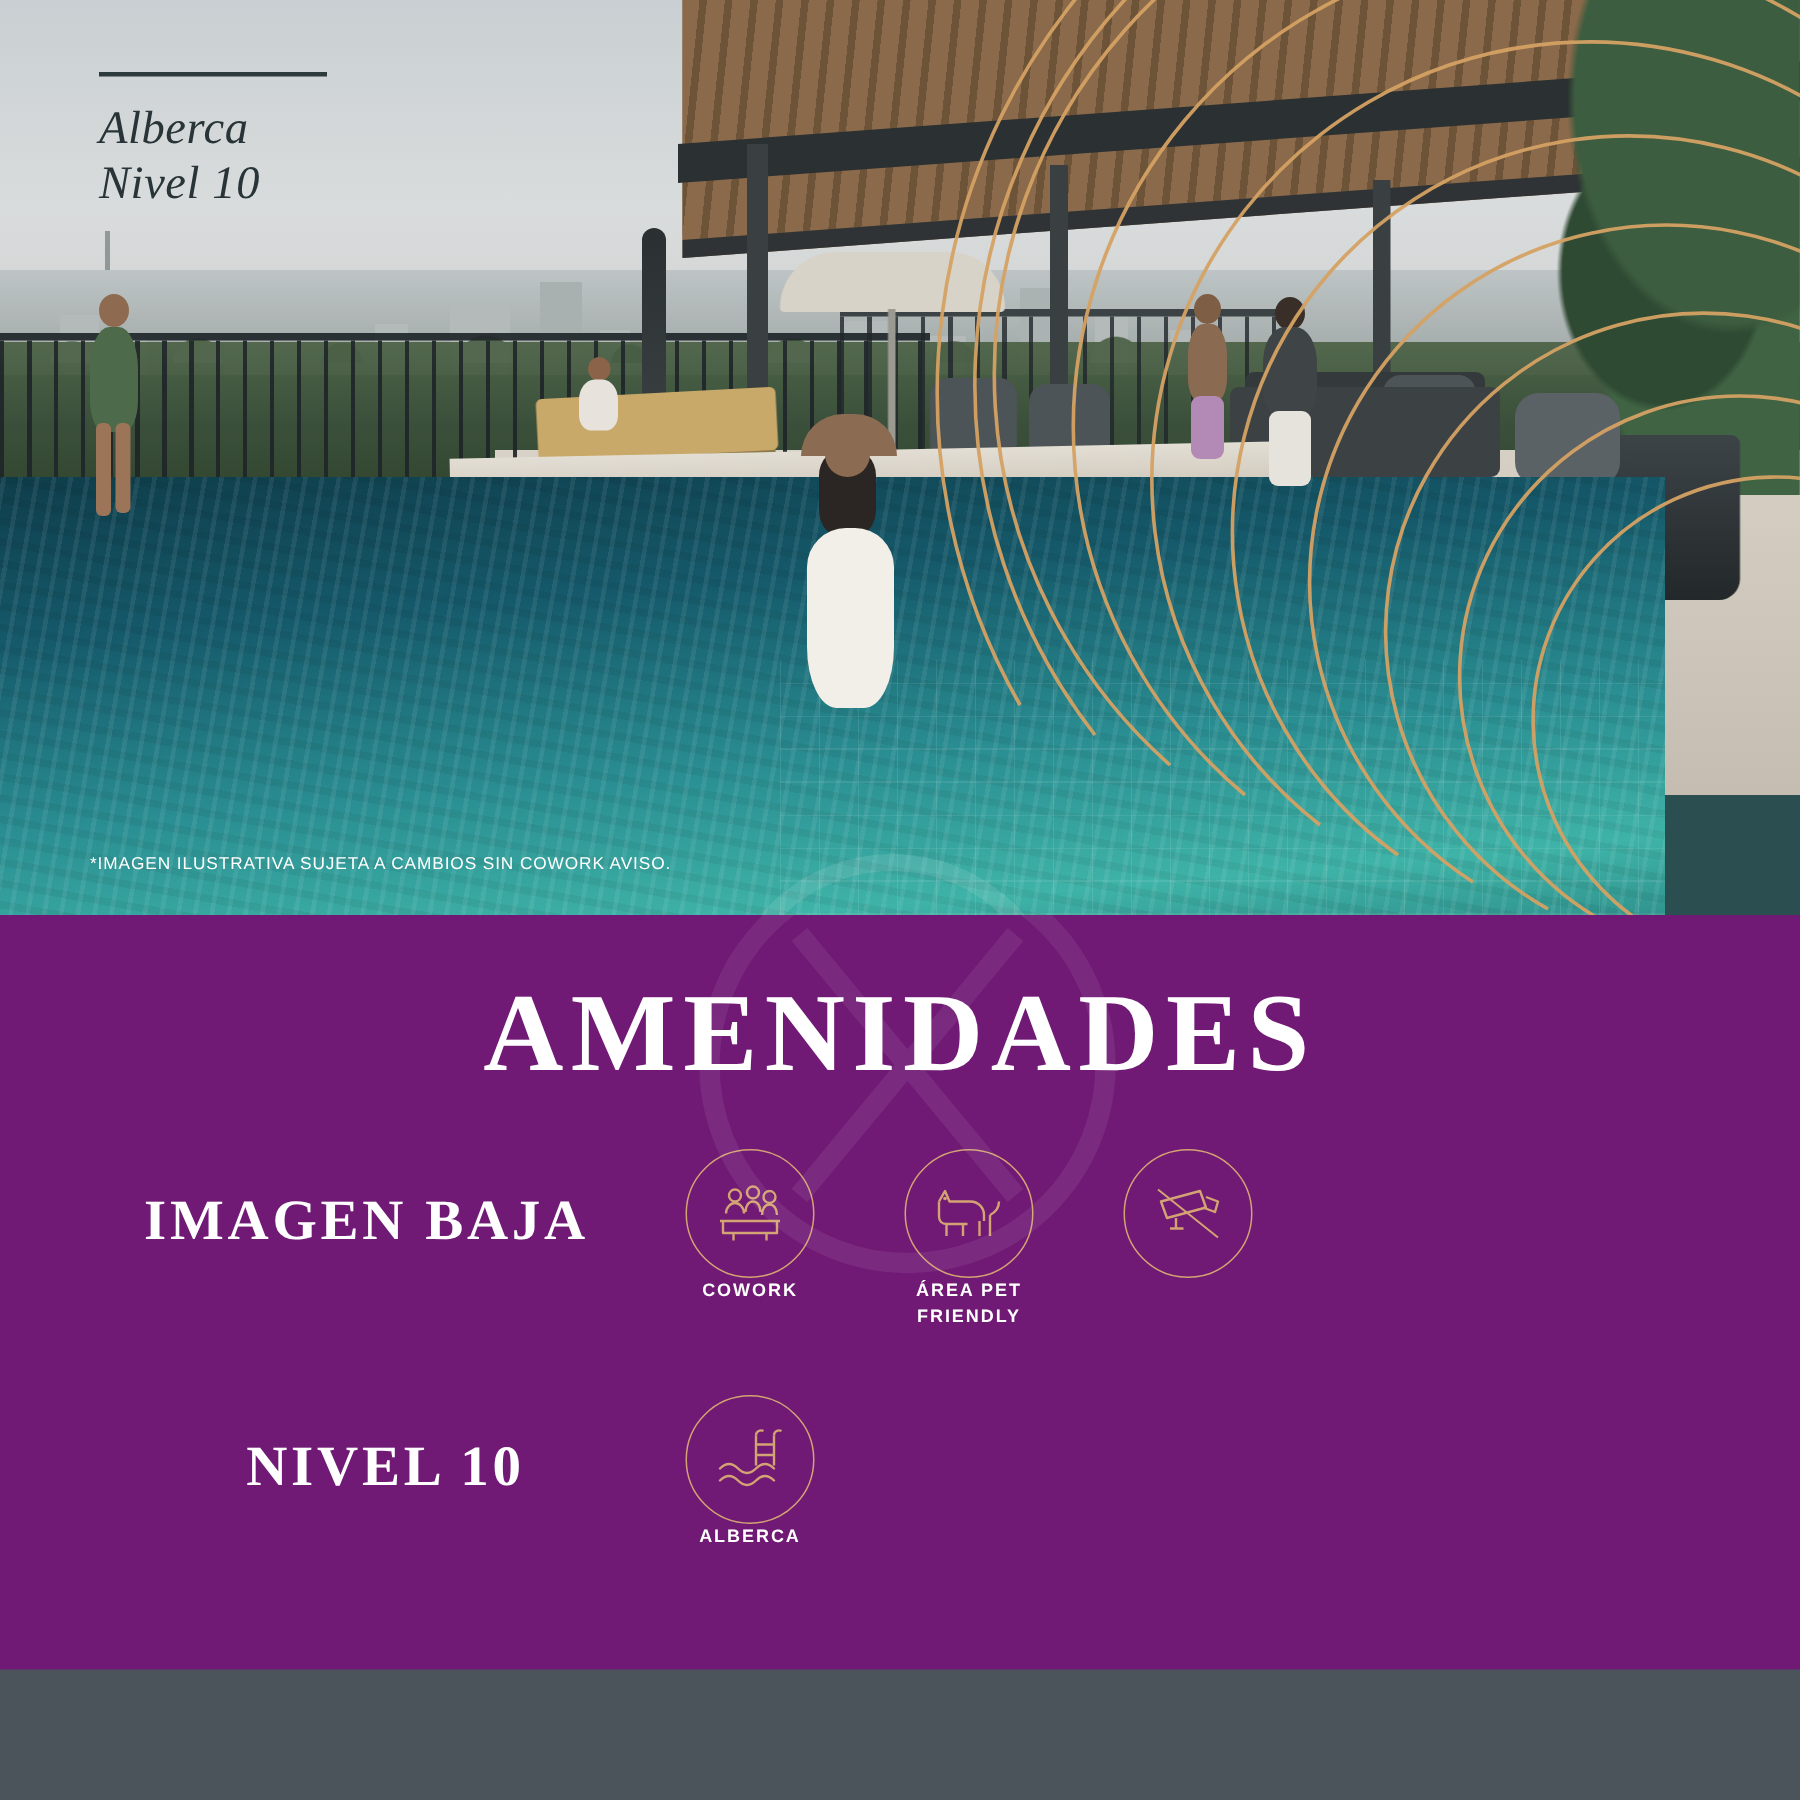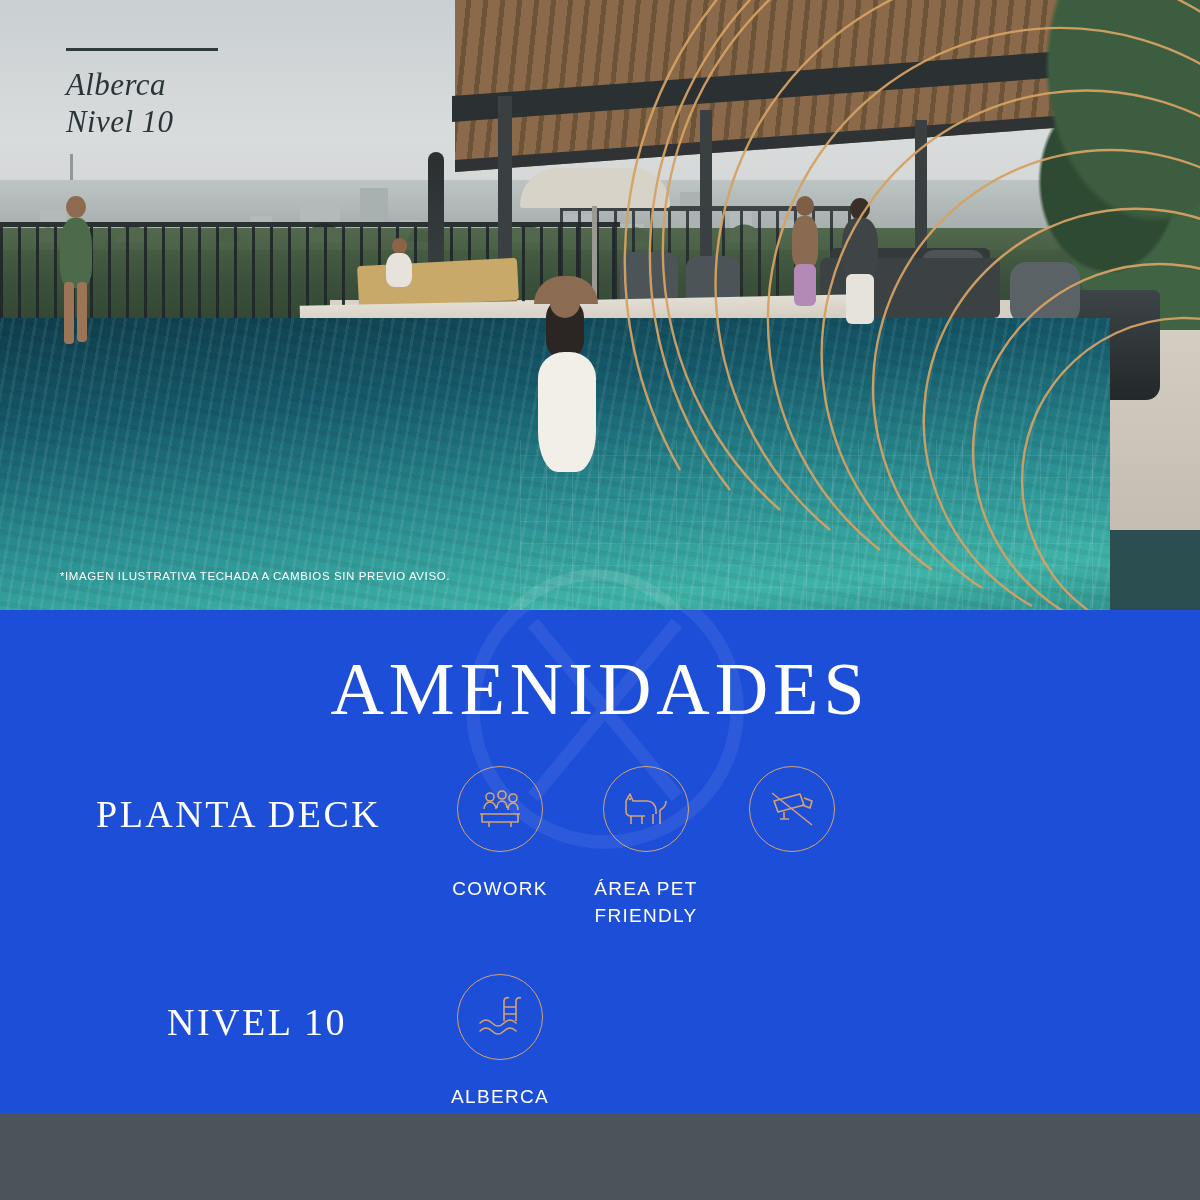--- a/index.html
+++ b/index.html
@@ -258,22 +258,23 @@
     color: #283437;
     line-height: 1.18;
     letter-spacing: .4px;
   }
 
   
   .panel {
     position: relative;
     width: 1200px;
     height: 503px;
-    background: #1d4ed8;
+    background: #701a75;
     overflow: hidden;
+    font-weight: bold;
   }
   .panel-watermark {
     position:absolute; left:455px; top:-50px; width:300px; height:300px;
     opacity:.07; pointer-events:none;
   }
 
   .amen-title {
     text-align: center;
     font-family: "Liberation Serif", serif;
     font-size: 74px;
@@ -311,22 +312,22 @@
     text-align: center;
   }
   .circle {
     width: 86px; height: 86px;
     margin: 0 auto;
     border: 1.6px solid #d4a373;
     border-radius: 50%;
     display: flex; align-items: center; justify-content: center;
   }
   .item-label {
-    margin-top: 24px;
-    font-size: 19px;
+    margin-top: 0;
+    font-size: 12px;
     letter-spacing: 1.3px;
     color: #ffffff;
     line-height: 1.42;
     text-transform: uppercase;
   }
   svg { display: block; }
 </style>
 </head>
 <body>
 
@@ -433,34 +434,34 @@
       <circle cx="100" cy="100" r="88" fill="none" stroke="#ffffff" stroke-width="9"></circle>
       <path d="M52 42 L148 158 M148 42 L52 158" stroke="#ffffff" stroke-width="9" fill="none"></path>
     </svg>
 
     <div class="hero-title">
       <div class="hero-rule"></div>
       <div class="l1">Alberca</div>
       <div class="l2">Nivel 10</div>
     </div>
 
-    <div class="disclaimer">*IMAGEN ILUSTRATIVA TECHADA A CAMBIOS SIN PREVIO AVISO.</div>
+    <div class="disclaimer">*IMAGEN ILUSTRATIVA SUJETA A CAMBIOS SIN COWORK AVISO.</div>
   </div>
 
   <div class="panel">
 
     <svg class="panel-watermark" viewBox="0 0 200 200">
       <circle cx="100" cy="100" r="88" fill="none" stroke="#ffffff" stroke-width="9"></circle>
       <path d="M52 42 L148 158 M148 42 L52 158" stroke="#ffffff" stroke-width="9" fill="none"></path>
     </svg>
 
     <div class="amen-title">AMENIDADES</div>
 
     <div class="group">
-      <div class="group-label">PLANTA DECK</div>
+      <div class="group-label">IMAGEN BAJA</div>
       <div class="items">
 
         <div class="item">
           <div class="circle">
             <svg width="50" height="44" viewBox="0 0 50 44" fill="none" stroke="#d4a373" stroke-width="1.6">
               <circle cx="15" cy="10" r="4"></circle>
                 <circle cx="27" cy="8" r="4"></circle>
                 <circle cx="38" cy="11" r="4"></circle>
               <path d="M9 22c0-4 3-7 6-7s6 3 6 7M22 21c0-4 2-7 5-7s5 3 5 7M33 23c0-4 2-7 5-7s5 3 5 7"></path>
               <path d="M5 27h40M7 27v8h36v-8" stroke-linejoin="round"></path>

